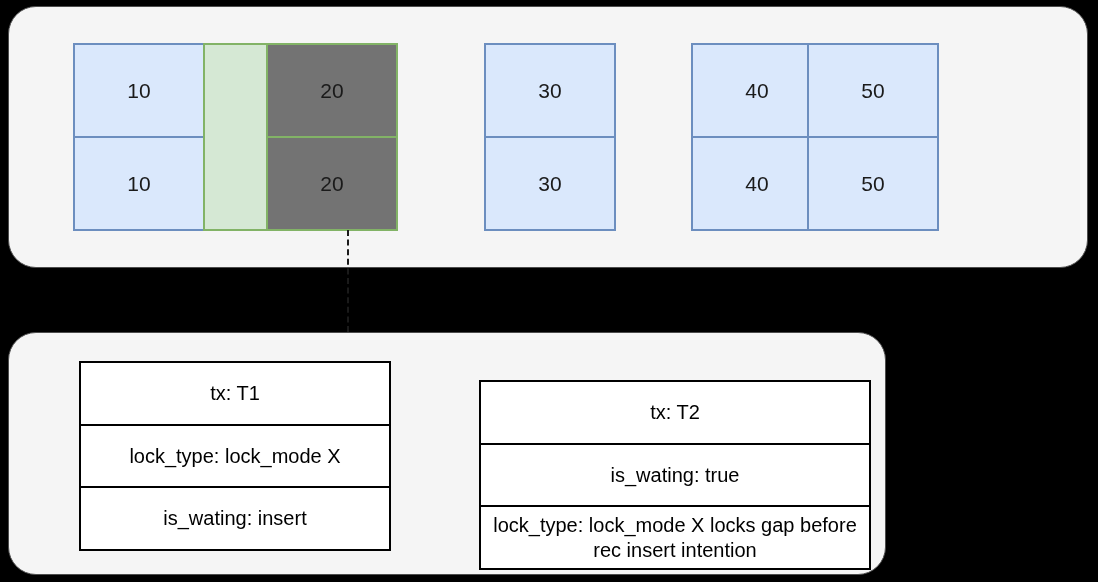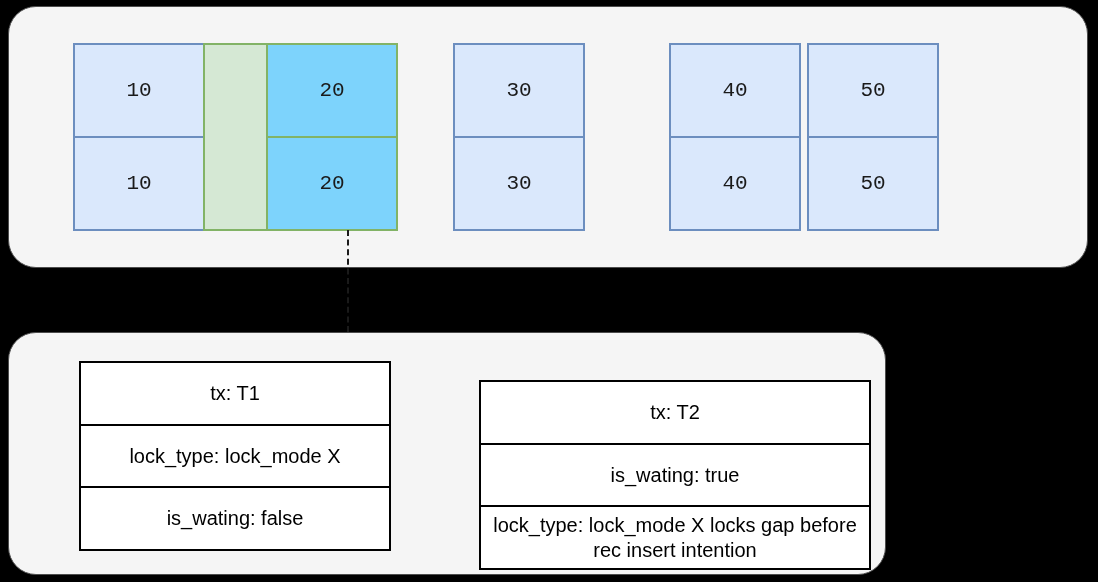--- a/index.html
+++ b/index.html
@@ -23,25 +23,24 @@
 
   .cell-col { position: absolute; width: 132px; top: 36px; }
   .cell {
     width: 100%;
     height: 95px;
     display: flex;
     align-items: center;
     justify-content: center;
     font-size: 21px;
     color: #1a1a1a;
-    font-family: Liberation Mono, monospace;
   }
   .cell + .cell { margin-top: -2px; }
   .cell.blue  { background: #dae8fc; border: 2px solid #6c8ebf; }
-  .cell.green { background: #7dd3fc; border: 2px solid #82b366; text-align: center; }
+  .cell.green { background: #737373; border: 2px solid #82b366; text-align: center; }
 
   .gap-cell {
     position: absolute;
     top: 36px;
     width: 65px;
     height: 188px;
     background: #d5e8d4;
     border: 2px solid #82b366;
   }
 
@@ -91,45 +90,45 @@
       <div class="cell blue">10</div>
     </div>
 
     <div class="gap-cell" style="left:194px;"></div>
 
     <div class="cell-col" style="left:257px;">
       <div class="cell green">20</div>
       <div class="cell green">20</div>
     </div>
 
-    <div class="cell-col" style="left:444px;">
+    <div class="cell-col" style="left:475px;">
       <div class="cell blue">30</div>
       <div class="cell blue">30</div>
     </div>
 
-    <div class="cell-col" style="left:660px;">
+    <div class="cell-col" style="left:682px;">
       <div class="cell blue">40</div>
       <div class="cell blue">40</div>
     </div>
 
     <div class="cell-col" style="left:798px;">
       <div class="cell blue">50</div>
       <div class="cell blue">50</div>
     </div>
 
   </div>
 
   <div class="connector"></div>
 
   <div class="panel bottom-panel">
 
     <div class="lock-table t1">
       <div class="lock-row">tx: T1</div>
       <div class="lock-row">lock_type: lock_mode X</div>
-      <div class="lock-row">is_wating: false</div>
+      <div class="lock-row">is_wating: insert</div>
     </div>
 
     <div class="lock-table t2">
       <div class="lock-row">tx: T2</div>
       <div class="lock-row">is_wating: true</div>
       <div class="lock-row">lock_type: lock_mode X locks gap before rec insert intention</div>
     </div>
 
   </div>
 

